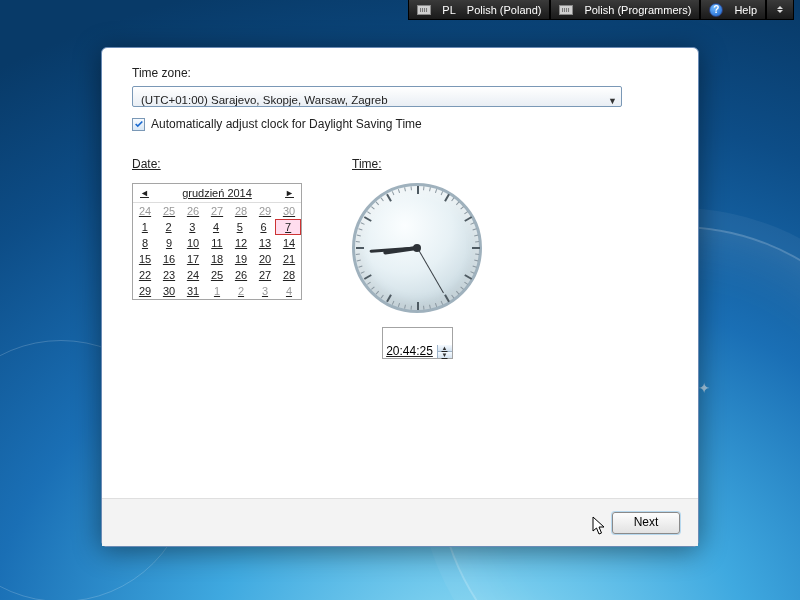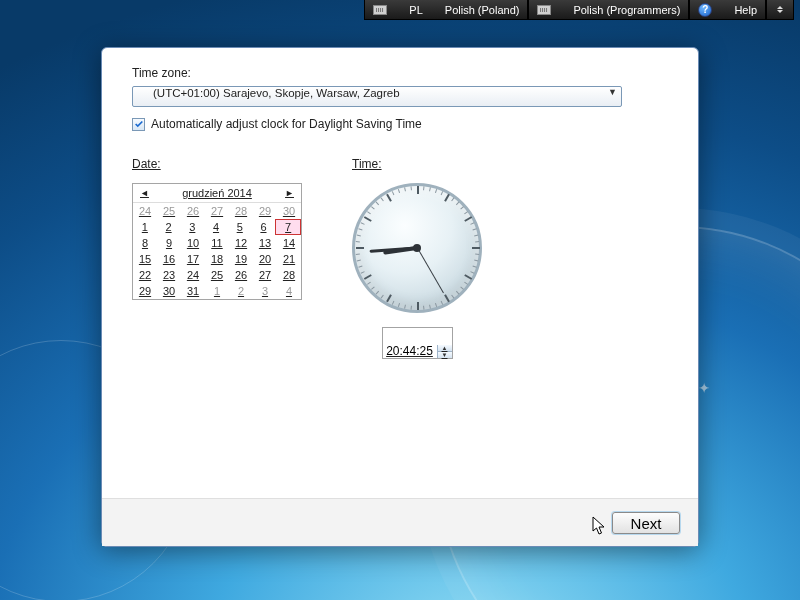--- a/index.html
+++ b/index.html
@@ -21,21 +21,21 @@
 }
 .spark { position:absolute; color:#fff; opacity:0.6; font-size:14px; }
 .spark.s1 { right:90px; top:380px; }
 .spark.s2 { right:135px; bottom:60px; font-size:10px; }
 
 .toolbar {
   position:absolute; top:0; right:6px; height:20px; display:flex; align-items:stretch;
   font-size:11px; color:#fff;
 }
 .toolbar .tb-seg {
-  display:flex; align-items:center; gap:22px; padding:0 8px;
+  display:flex; align-items:center; gap:11px; padding:0 8px;
   background: linear-gradient(#3a3a3a,#1a1a1a); border:1px solid #000; border-top:none;
 }
 .toolbar .tb-seg:first-child { border-top-left-radius: 0; }
 .kb-icon { width:14px; height:10px; background:#d0d0d0; border:1px solid #888; display:inline-block; position:relative; }
 .kb-icon::after { content:""; position:absolute; inset:2px; background:repeating-linear-gradient(90deg,#777,#777 1px,#ccc 1px,#ccc 2px); }
 .help-icon {
   width:14px; height:14px; border-radius:50%;
   background: radial-gradient(circle at 35% 30%, #6fb8ff, #1861c9);
   color:#fff; font-weight:bold; font-size:10px; display:flex; align-items:center; justify-content:center;
   border:1px solid #2d3e77;
@@ -75,21 +75,21 @@
   transform: skewX(-4deg);
 }
 .title-text { font-size:12px; color:#1a1a1a; }
 
 .content { flex:1; padding:18px 30px 0 30px; color:#222; position:relative; }
 h1 { color:#2369b5; font-size:16px; font-weight:400; margin-bottom:22px; }
 .label { font-size:12px; margin-bottom:6px; }
 
 .combo {
   width:490px; height:21px; border:1px solid #7a98b6; background:linear-gradient(#fff,#e9eef4);
-  display:flex; align-items:flex-start; padding:0 4px 0 20px; font-size:11.5px; border-radius:2px;
+  display:flex; align-items:flex-end; padding:0 4px 0 8px; font-size:11.5px; border-radius:2px;
   justify-content:space-between; cursor:default;
 }
 .combo .arrow { font-size:9px; color:#333; }
 
 .cb-row { display:flex; align-items:center; gap:6px; margin-top:10px; font-size:12px; }
 .cb {
   width:13px; height:13px; border:1px solid #7a98b6; background:linear-gradient(#f5faff,#d8e7f5);
   display:flex; align-items:center; justify-content:center;
 }
 .cb svg { width:10px; height:10px; }
@@ -147,21 +147,21 @@
   background:linear-gradient(#f5faff,#d5e3f0); font-size:6px; color:#333; cursor:default;
 }
 .spin-btns span:first-child { border-bottom:1px solid #9fb4c9; }
 
 .footer {
   height:48px; border-top:1px solid #dfdfdf;
   display:flex; align-items:center; justify-content:flex-end; padding:0 18px;
   background:#f3f3f3;
 }
 .btn {
-  min-width:68px; height:22px; font-size:15px; text-align:center;
+  min-width:68px; height:22px; font-size:12px; text-align:center;
   border:1px solid #8a8a8a; border-radius:3px;
   background:linear-gradient(#fdfdfd,#e2e2e2);
   box-shadow:0 0 0 1px #b7d8ee; cursor:default;
   padding-top:2px;
 }
 
 .cursor {
   position:absolute; left:592px; top:516px; width:16px; height:22px; pointer-events:none;
   z-index:1000;
 }

